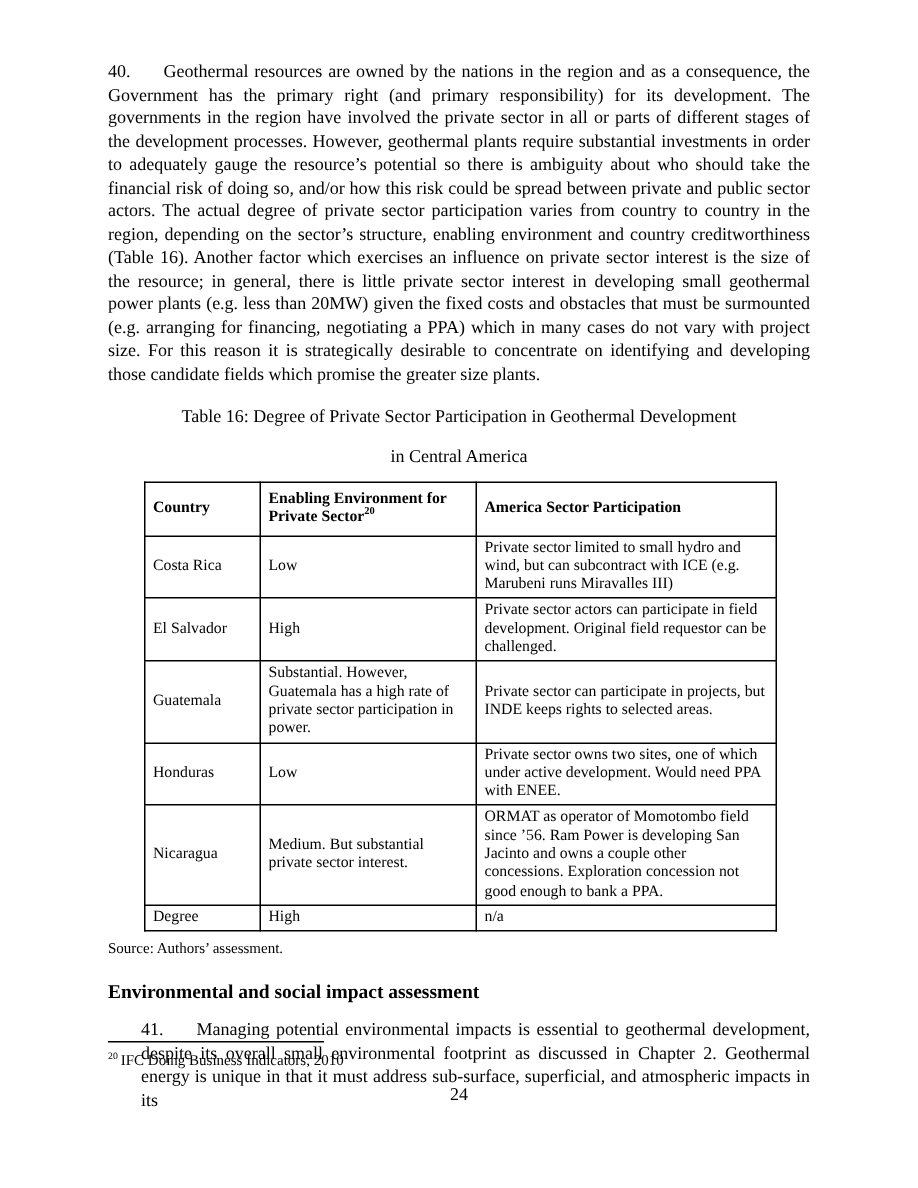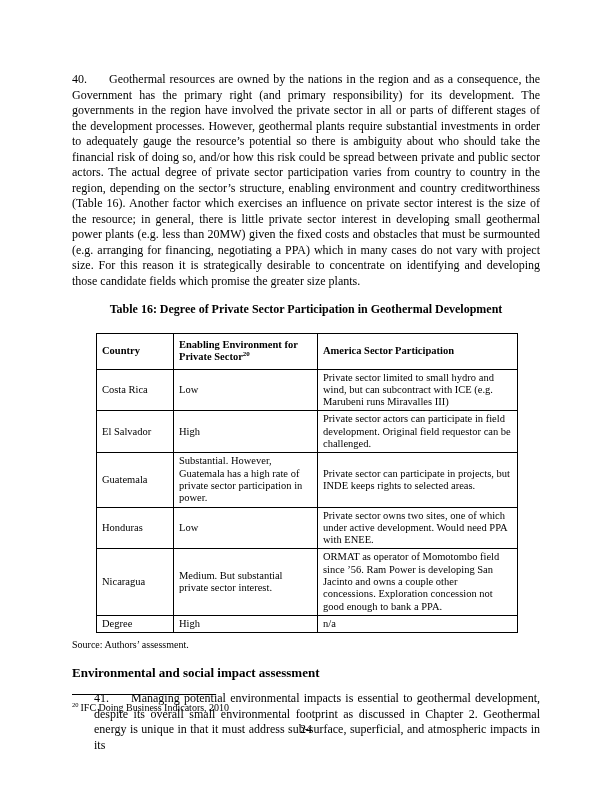--- a/index.html
+++ b/index.html
@@ -4,40 +4,40 @@
 <style>
   html, body { margin: 0; padding: 0; background: #ffffff; }
   .page {
     position: relative;
     width: 612px;
     height: 792px;
     background: #ffffff;
     color: #000000;
     font-family: "Liberation Serif", "DejaVu Serif", serif;
     box-sizing: border-box;
-    padding: 72px 72px 0 72px;
+    padding: 40px 72px 0 72px;
     overflow: hidden;
     border-radius: 27px;
   }
   .para {
     font-size: 12px;
     line-height: 15.5px;
     text-align: justify;
     margin: 0;
   }
   .para .pnum {
     display: inline-block;
     width: 37px;
   }
   .para.last-justified { text-align-last: justify; margin-left: 22px; }
   .table-title {
     font-size: 12px;
-    font-weight: bold;
+    font-weight: normal;
     text-align: center;
-    margin: 16px;
+    margin: 4px;
   }
   .table-title.line1 { margin-top: 13px; }
   .table-title.line2 { margin-top: 12px; margin-bottom: 9px; }
   table.data-table {
     border-collapse: collapse;
     table-layout: fixed;
     width: 421px;
     margin-left: 24px;
     font-size: 10.5px;
     line-height: 12.3px;
@@ -95,20 +95,21 @@
 </head>
 <body>
 
 <div class="page">
 
   <p class="para">
     <span class="pnum">40.</span><span>Geothermal resources are owned by the nations in the region and as a consequence, the Government has the primary right (and primary responsibility) for its development. The governments in the region have involved the private sector in all or parts of different stages of the development processes. However, geothermal plants require substantial investments in order to adequately gauge the resource’s potential so there is ambiguity about who should take the financial risk of doing so, and/or how this risk could be spread between private and public sector actors. The actual degree of private sector participation varies from country to country in the region, depending on the sector’s structure, enabling environment and country creditworthiness (Table 16).  Another factor which exercises an influence on private sector interest is the size of the resource; in general, there is little private sector interest in developing small geothermal power plants (e.g. less than 20MW) given the fixed costs and obstacles that must be surmounted (e.g. arranging for financing, negotiating a PPA) which in many cases do not vary with project size.  For this reason it is strategically desirable to concentrate on identifying and developing those candidate fields which promise the greater size plants.</span>
   </p>
 
   <p class="table-title line1">Table 16: Degree of Private Sector Participation in Geothermal Development</p>
+  <p class="table-title line2">in Central America</p>
 
   <table class="data-table">
     <colgroup>
       <col class="c1">
         <col class="c2">
         <col class="c3">
     </colgroup>
     <thead>
       <tr>
         <th>Country</th>

